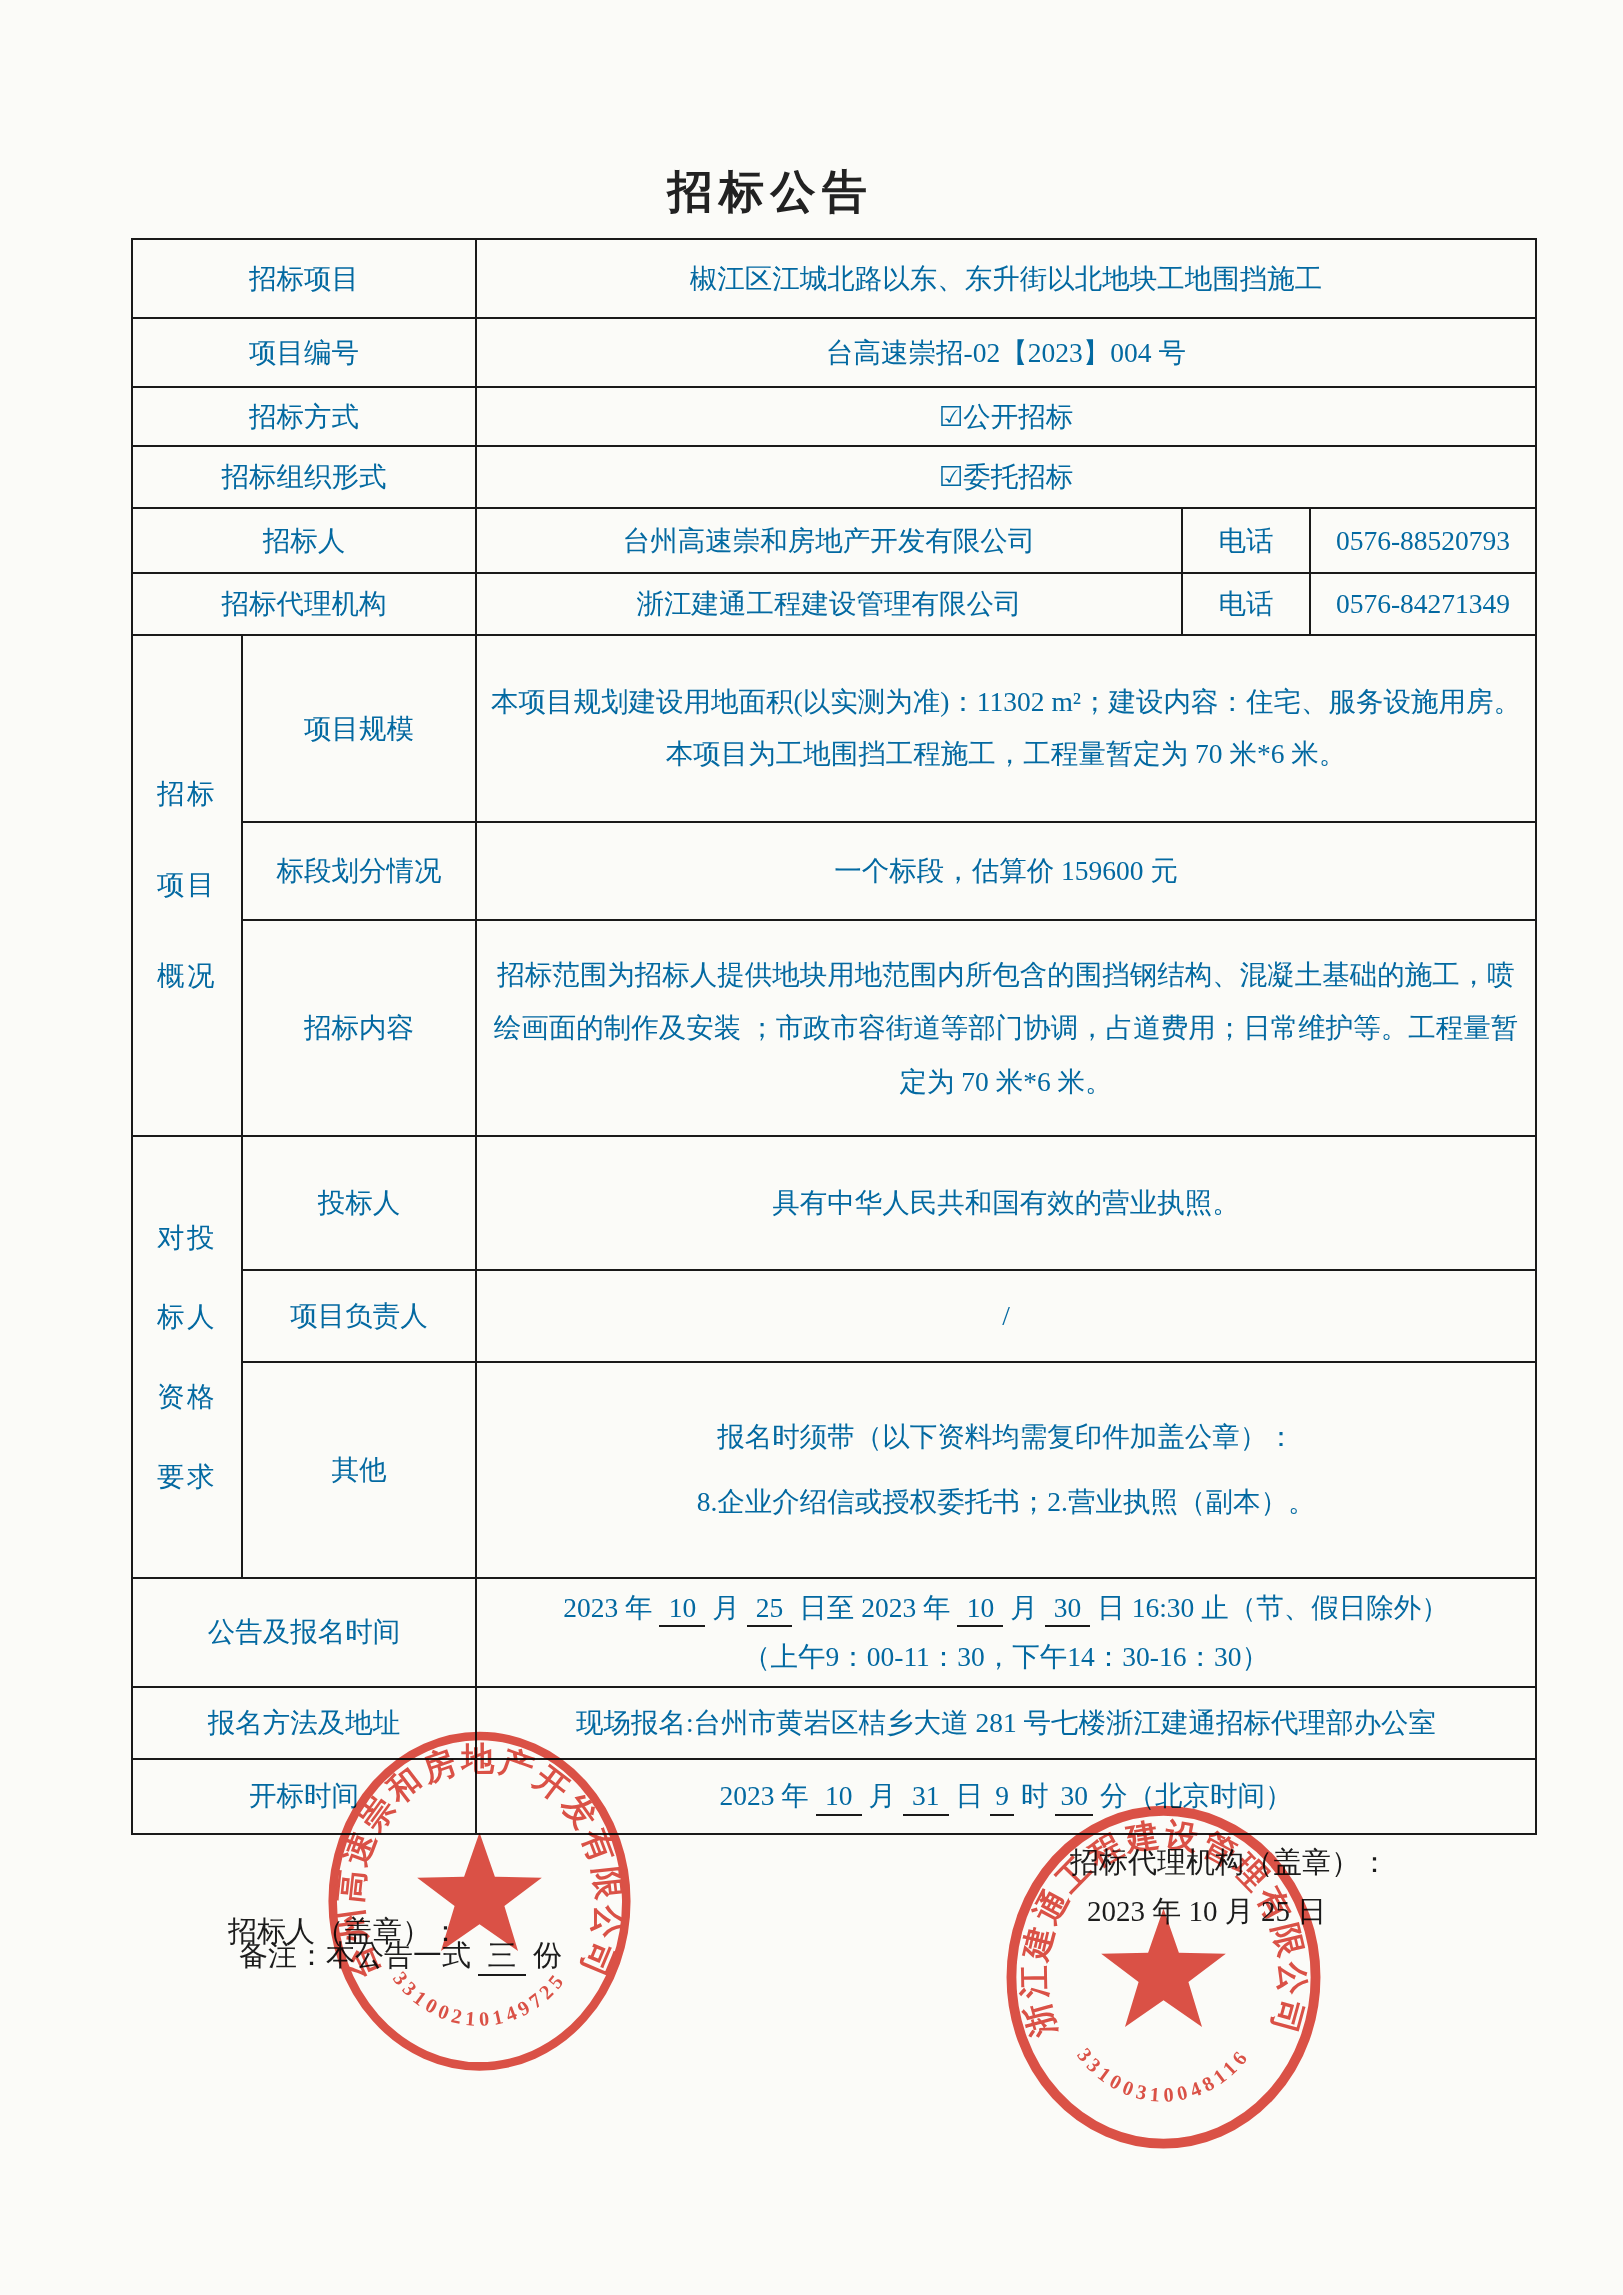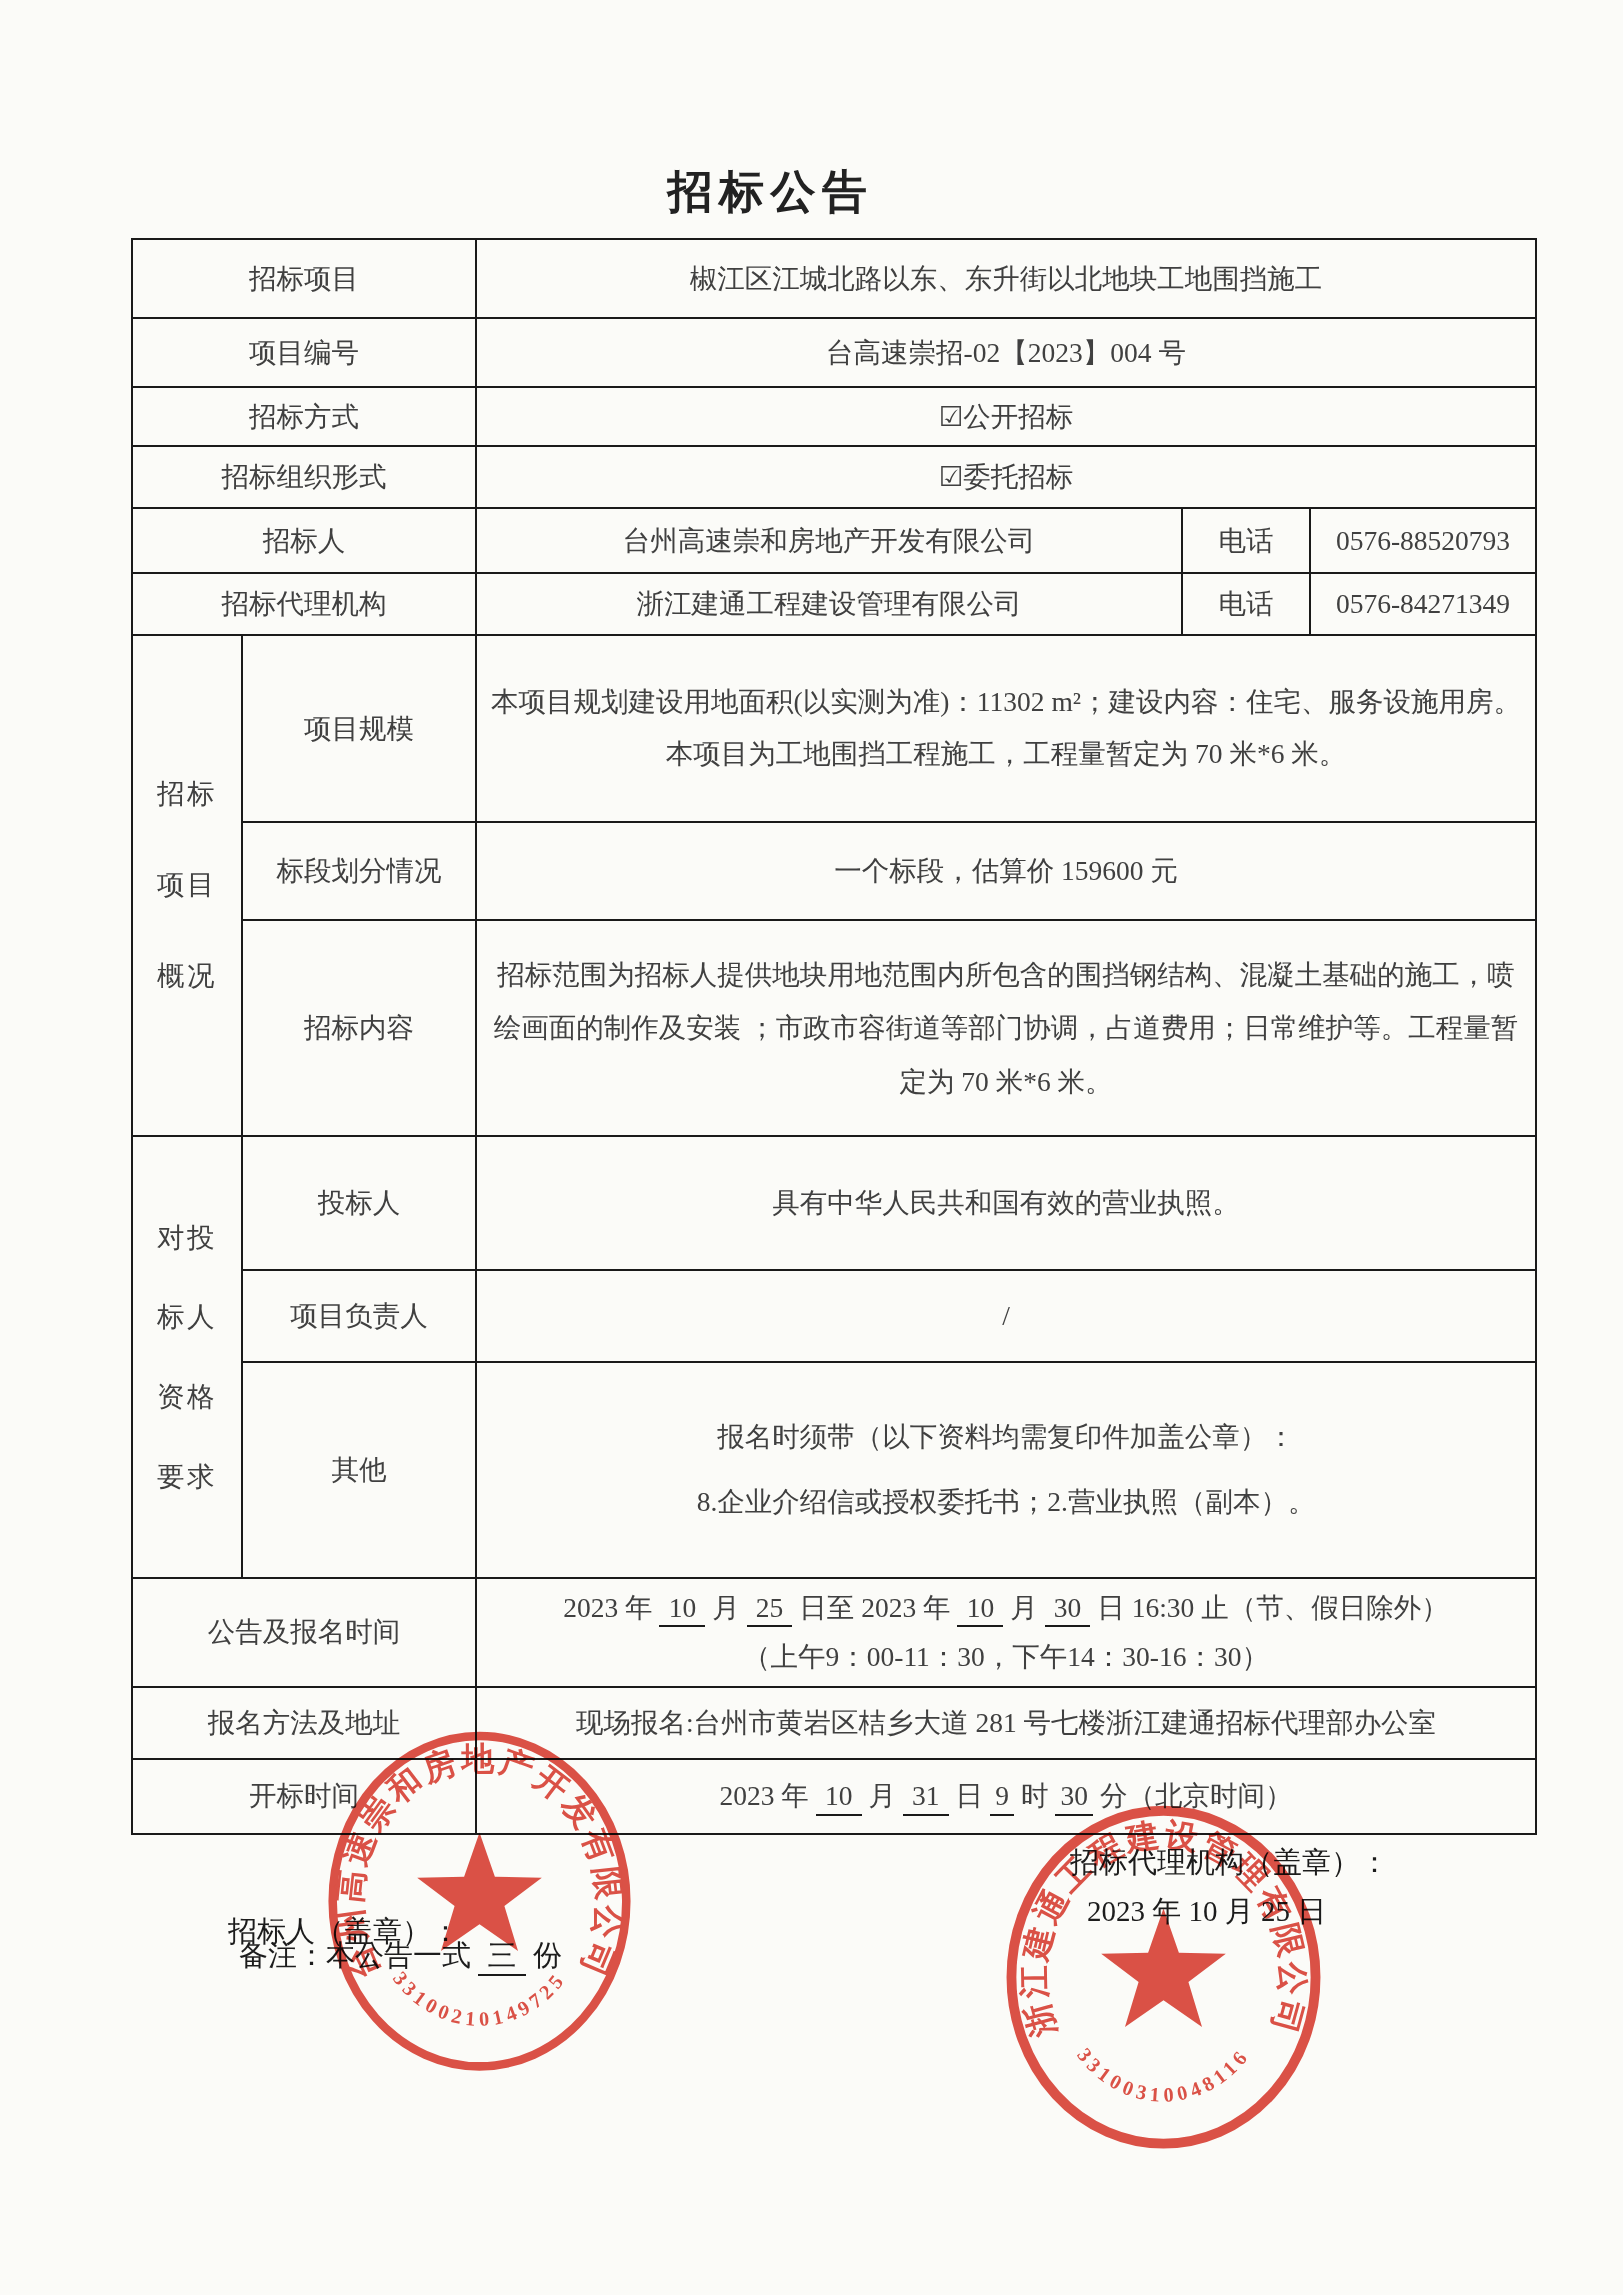--- a/index.html
+++ b/index.html
@@ -11,21 +11,21 @@
     text-decoration:underline;
   }
   .doc-title{
     position:absolute;top:162px;left:0;width:1623px;text-align:center;
     font-size:45px;font-weight:bold;letter-spacing:6.5px;color:#222;
     transform:translateX(-41px);
   }
   .tbl-wrap{position:absolute;left:131px;top:238px;width:1404px;}
   table.main{
     border-collapse:collapse;table-layout:fixed;width:1404px;
-    font-size:27.5px;color:#404040;
+    font-size:27.5px;color:#0369a1;
   }
   table.main td{
     border:2px solid #1a1a1a;vertical-align:middle;text-align:center;
     padding:3.9px 9.2px;overflow:hidden;
   }
   table.main{border:2.6px solid #111;}
   td.left{text-align:left;padding-left:19.6px;padding-right:17px;}
   .pre{white-space:pre-line;}
   .vgroup1{line-height:3.3;letter-spacing:2.6px;}
   .vgroup2{line-height:2.9;letter-spacing:2.6px;}

